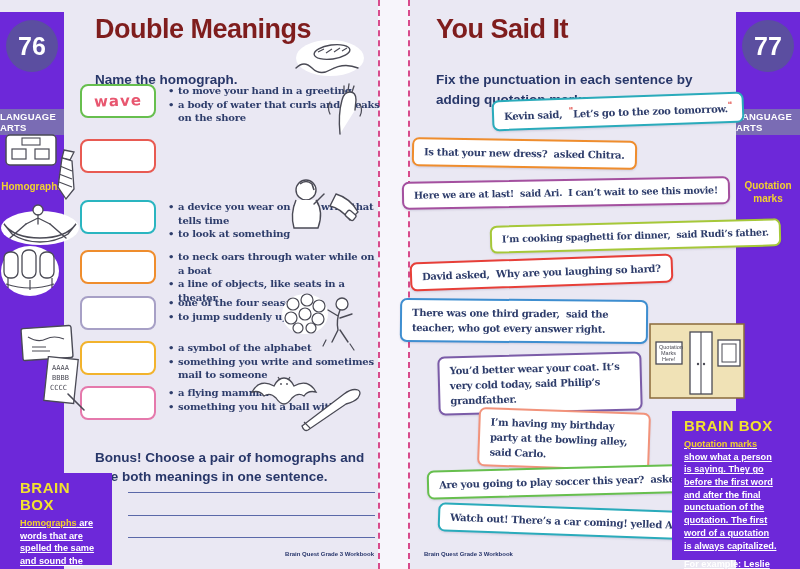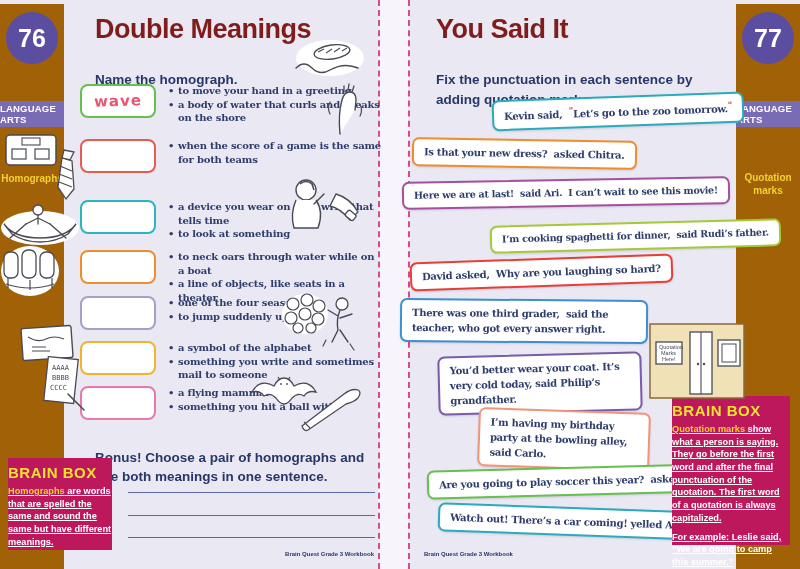--- a/index.html
+++ b/index.html
@@ -1,19 +1,19 @@
 <!DOCTYPE html>
 <html><head>
 <meta charset="utf-8">
 <style>
   html,body{margin:0;padding:0;background:#ddd;}
   .spread{position:relative;width:800px;height:569px;background:#eae8f3;overflow:hidden;
           font-family:"Liberation Sans",sans-serif;}
   
-  .sidebar{position:absolute;top:4px;bottom:0;width:64px;background:#a16207;}
+  .sidebar{position:absolute;top:12px;bottom:0;width:64px;background:#6d28d9;}
   .sidebar.left{left:0;} .sidebar.right{right:0;}
   .page-circle{position:absolute;top:8px;left:6px;width:52px;height:52px;border-radius:50%;
           background:#5b4ea0;color:#fff;font-size:25px;font-weight:800;
           display:flex;align-items:center;justify-content:center;}
   .subject-band{position:absolute;top:97px;left:0;right:0;height:26px;background:#7a6cb4;
           color:#fff;font-weight:800;font-size:9.5px;display:flex;align-items:center;justify-content:center;
           letter-spacing:.2px;}
   .topic-label{position:absolute;left:0;right:0;text-align:center;color:#f2d22e;font-weight:800;
           font-size:10px;line-height:1.25;}
   .sidebar.left .topic-label{top:169px;} .sidebar.right .topic-label{top:168px;}
@@ -34,21 +34,21 @@
           font-family:"DejaVu Sans",sans-serif;}
   .defs{margin:0 0 0 12px;padding:0;list-style:none;width:214px;color:#2e3d6b;
           font-family:"DejaVu Serif",serif;font-weight:700;font-size:10px;letter-spacing:-.2px;line-height:1.35;}
   .defs li{padding-left:10px;position:relative;}
   .defs li::before{content:"•";position:absolute;left:0;}
   .bonus{position:absolute;left:95px;top:434px;width:290px;font-size:13.5px;color:#283769;
           font-weight:600;line-height:1.45;}
   .bonus b{font-weight:800;margin-top:30px;}
   .wline{position:absolute;left:128px;width:247px;height:0;border-top:1.5px solid #5a68a8;}
   
-  .brain-box{position:absolute;background:#be185d;color:#fff;box-sizing:border-box;padding:4px 0;}
+  .brain-box{position:absolute;background:#6d28d9;color:#fff;box-sizing:border-box;padding:4px 12px;margin-top:15px;}
   .bb-l{left:8px;top:458px;width:104px;height:92px;}
   .bb-r{left:672px;top:396px;width:118px;height:149px;}
   .bb-title{color:#f2e22e;font-size:15px;font-weight:800;letter-spacing:.5px;margin:2px 0 4px;}
   .bb-body{font-size:9.2px;line-height:1.38;font-weight:600;margin:0;text-decoration:underline;}
   .bb-term{color:#f2d22e;font-weight:800;}
   .bb-example{margin-top:6px;}
   
   .sent{position:absolute;background:#fff;border:2.5px solid #888;border-radius:7px;padding:5px 10px;
           font-family:"DejaVu Serif",serif;font-weight:700;font-size:10px;letter-spacing:-.3px;
           color:#2e3d6b;line-height:1.5;white-space:pre-wrap;box-sizing:border-box;
@@ -90,21 +90,20 @@
     <ul class="defs">
       <li>to move your hand in a greeting</li>
       <li>a body of water that curls and breaks on the shore</li>
     </ul>
   </div>
   <div class="hg-row" style="top:139px">
     <div class="answer-box" style="border-color: rgb(232, 90, 82);">
       <span class="answer-word"></span>
     </div>
     <ul class="defs">
-      <li>when the score of a game is the same for both teams</li>
     </ul>
   </div>
   <div class="hg-row" style="top:200px">
     <div class="answer-box" style="border-color: rgb(42, 181, 192);">
       <span class="answer-word"></span>
     </div>
     <ul class="defs">
       <li>a device you wear on your wrist that tells time</li>
       <li>to look at something</li>
     </ul>

